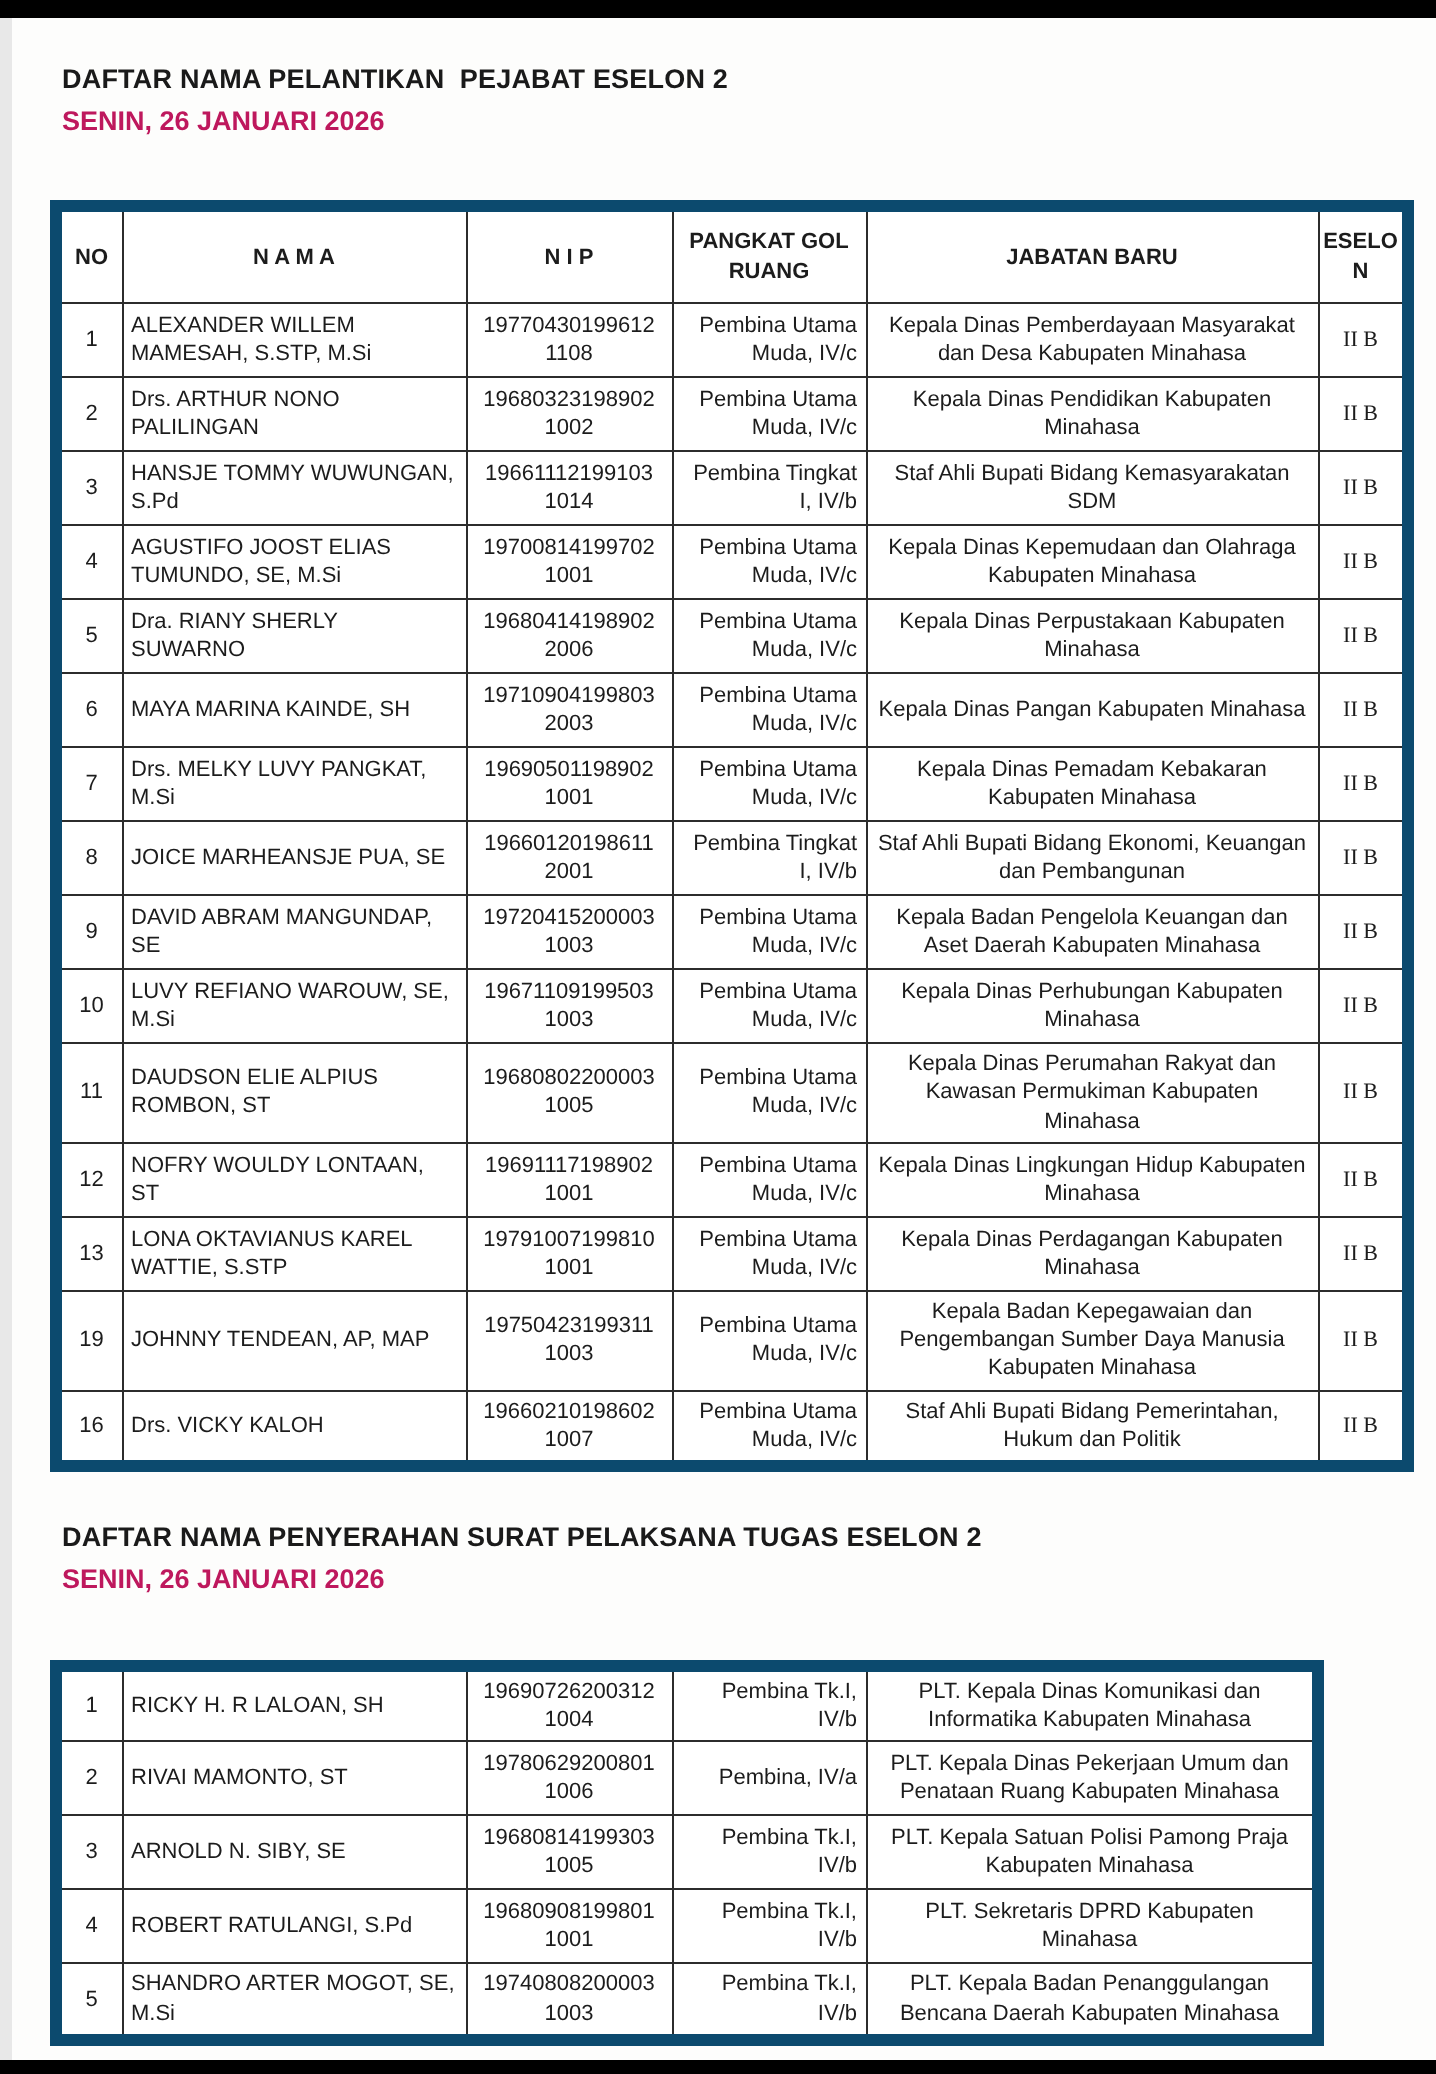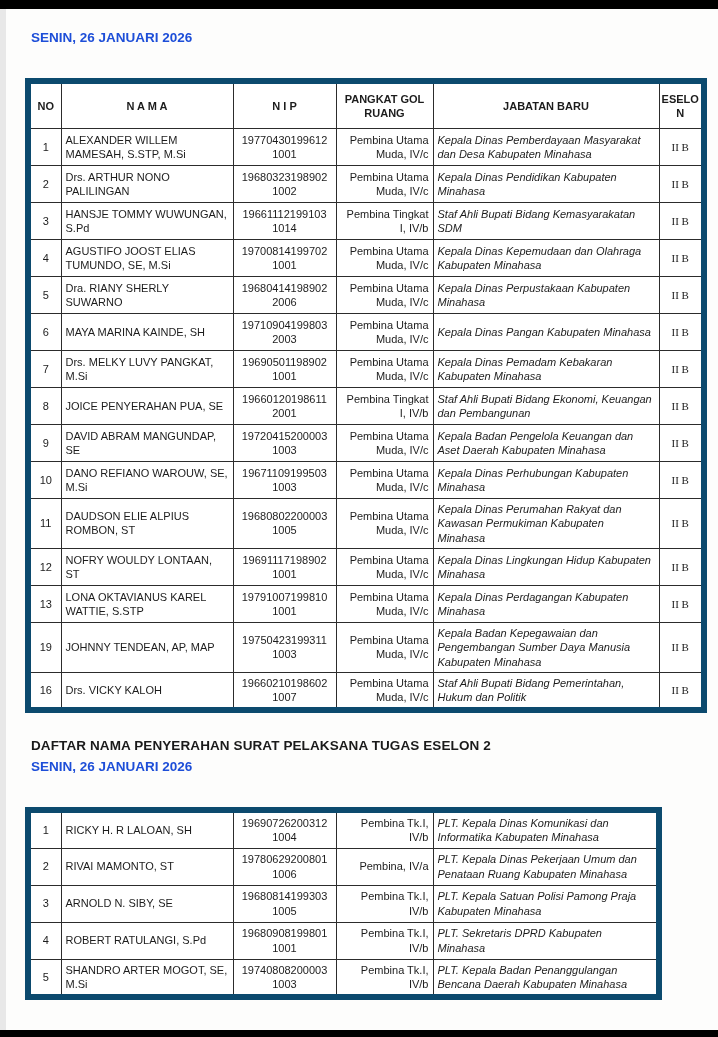--- a/index.html
+++ b/index.html
@@ -31,21 +31,21 @@
     margin-left: 6px;
     line-height: 1.7;
     color: #1a1a1a;
   }
   .doc-date {
     font-size: 13.5px;
     font-weight: bold;
     margin-left: 6px;
     line-height: 1.3;
     margin-bottom: 21px;
-    color: #1d4ed8;
+    color: #be185d;
   }
   table {
     border-collapse: collapse;
     table-layout: fixed;
     border: 6px solid #0c4a6e;
     background: #fff;
     margin-top: 31px;
   }
   table.t1 { width: 676px; }
   table.t2 { width: 631px; }
@@ -68,32 +68,33 @@
   col.col-no      { width: 33px; }
   col.col-nama    { width: 172px; }
   col.col-nip     { width: 103px; }
   col.col-pangkat { width: 97px; }
   col.col-jabatan { width: 226px; }
   col.col-eselon  { width: 45px; }
   td.col-no      { text-align: center; }
   td.col-nama    { text-align: left; }
   td.col-nip     { text-align: center; }
   td.col-pangkat { text-align: right; }
-  td.col-jabatan { text-align: left; font-style: italic; }
+  td.col-jabatan { text-align: center; }
   td.col-eselon  { text-align: center; font-family: Liberation Serif, serif; }
   .section2 { margin-top: 22px; }
 </style>
 </head>
 <body>
 
 <div class="letterbox top"></div>
 
 <div class="page">
 
   <section>
+    <div class="doc-title">DAFTAR NAMA PELANTIKAN  PEJABAT ESELON 2</div>
     <div class="doc-date">SENIN, 26 JANUARI 2026</div>
 
     <table class="t1">
       <colgroup>
         <col class="col-no">
           <col class="col-nama">
           <col class="col-nip">
         <col class="col-pangkat">
           <col class="col-jabatan">
           <col class="col-eselon">
@@ -105,21 +106,21 @@
           <th class="col-nip">N I P</th>
           <th class="col-pangkat">PANGKAT GOL RUANG</th>
           <th class="col-jabatan">JABATAN BARU</th>
           <th class="col-eselon">ESELON</th>
         </tr>
       </thead>
       <tbody>
           <tr>
             <td class="col-no">1</td>
             <td class="col-nama">ALEXANDER WILLEM MAMESAH, S.STP, M.Si</td>
-            <td class="col-nip">19770430199612 1001</td>
+            <td class="col-nip">19770430199612 1108</td>
             <td class="col-pangkat">Pembina Utama Muda, IV/c</td>
             <td class="col-jabatan">Kepala Dinas Pemberdayaan Masyarakat dan Desa Kabupaten Minahasa</td>
             <td class="col-eselon">II B</td>
           </tr>
           <tr>
             <td class="col-no">2</td>
             <td class="col-nama">Drs. ARTHUR NONO PALILINGAN</td>
             <td class="col-nip">19680323198902 1002</td>
             <td class="col-pangkat">Pembina Utama Muda, IV/c</td>
             <td class="col-jabatan">Kepala Dinas Pendidikan Kabupaten Minahasa</td>
@@ -160,37 +161,37 @@
           <tr>
             <td class="col-no">7</td>
             <td class="col-nama">Drs. MELKY LUVY PANGKAT, M.Si</td>
             <td class="col-nip">19690501198902 1001</td>
             <td class="col-pangkat">Pembina Utama Muda, IV/c</td>
             <td class="col-jabatan">Kepala Dinas Pemadam Kebakaran Kabupaten Minahasa</td>
             <td class="col-eselon">II B</td>
           </tr>
           <tr>
             <td class="col-no">8</td>
-            <td class="col-nama">JOICE PENYERAHAN PUA, SE</td>
+            <td class="col-nama">JOICE MARHEANSJE PUA, SE</td>
             <td class="col-nip">19660120198611 2001</td>
             <td class="col-pangkat">Pembina Tingkat I, IV/b</td>
             <td class="col-jabatan">Staf Ahli Bupati Bidang Ekonomi, Keuangan dan Pembangunan</td>
             <td class="col-eselon">II B</td>
           </tr>
           <tr>
             <td class="col-no">9</td>
             <td class="col-nama">DAVID ABRAM MANGUNDAP, SE</td>
             <td class="col-nip">19720415200003 1003</td>
             <td class="col-pangkat">Pembina Utama Muda, IV/c</td>
             <td class="col-jabatan">Kepala Badan Pengelola Keuangan dan Aset Daerah Kabupaten Minahasa</td>
             <td class="col-eselon">II B</td>
           </tr>
           <tr>
             <td class="col-no">10</td>
-            <td class="col-nama">DANO REFIANO WAROUW, SE, M.Si</td>
+            <td class="col-nama">LUVY REFIANO WAROUW, SE, M.Si</td>
             <td class="col-nip">19671109199503 1003</td>
             <td class="col-pangkat">Pembina Utama Muda, IV/c</td>
             <td class="col-jabatan">Kepala Dinas Perhubungan Kabupaten Minahasa</td>
             <td class="col-eselon">II B</td>
           </tr>
           <tr>
             <td class="col-no">11</td>
             <td class="col-nama">DAUDSON ELIE ALPIUS ROMBON, ST</td>
             <td class="col-nip">19680802200003 1005</td>
             <td class="col-pangkat">Pembina Utama Muda, IV/c</td>

